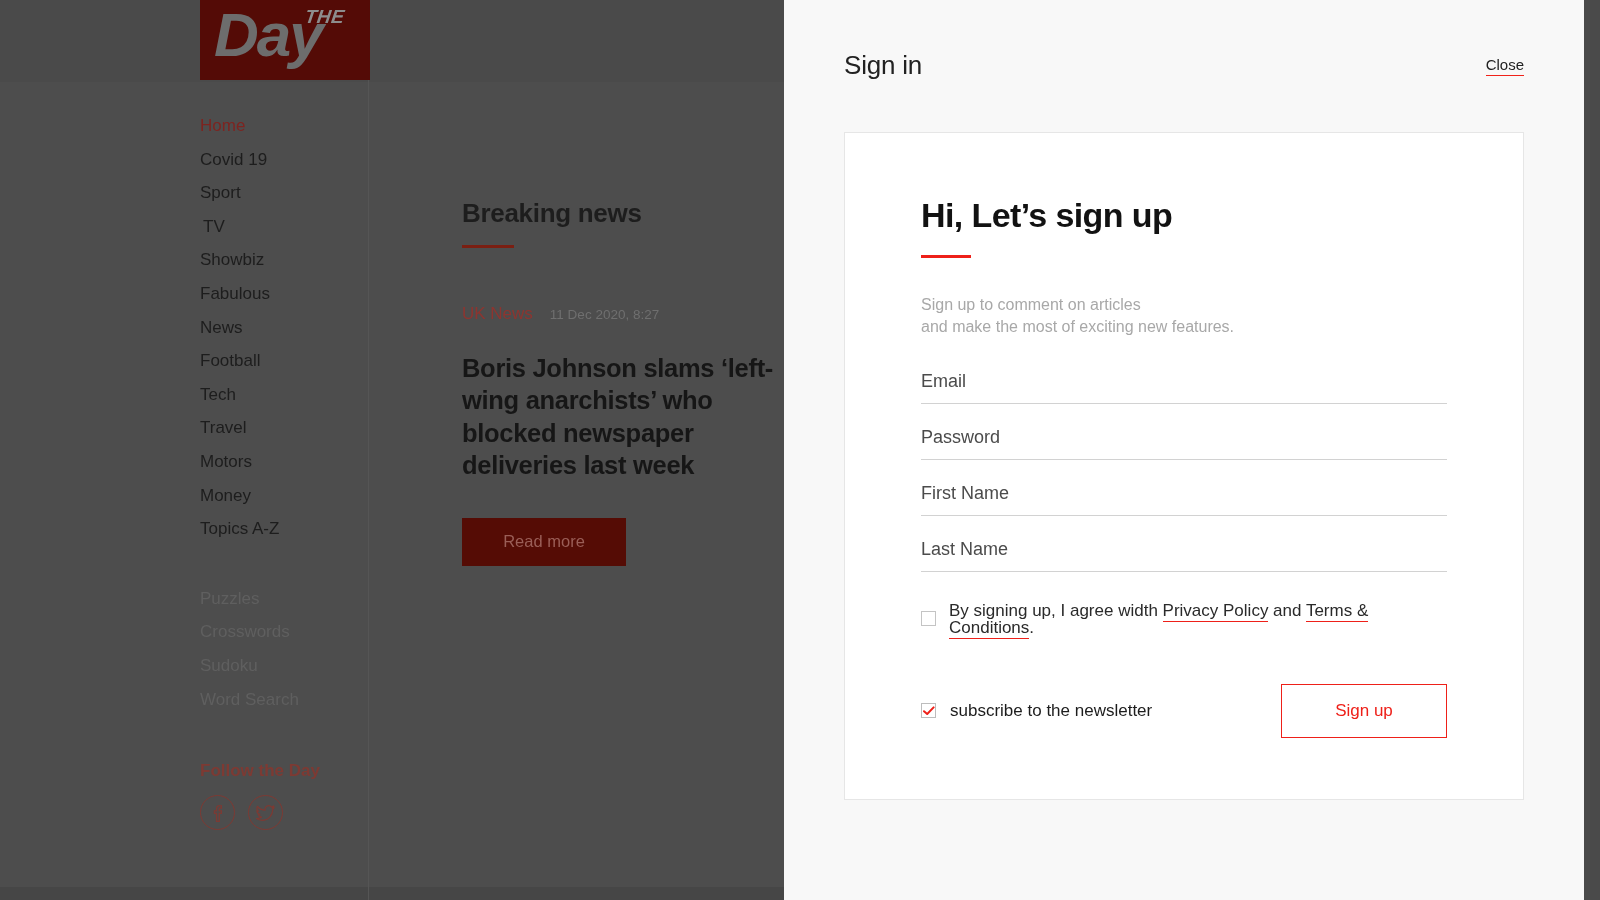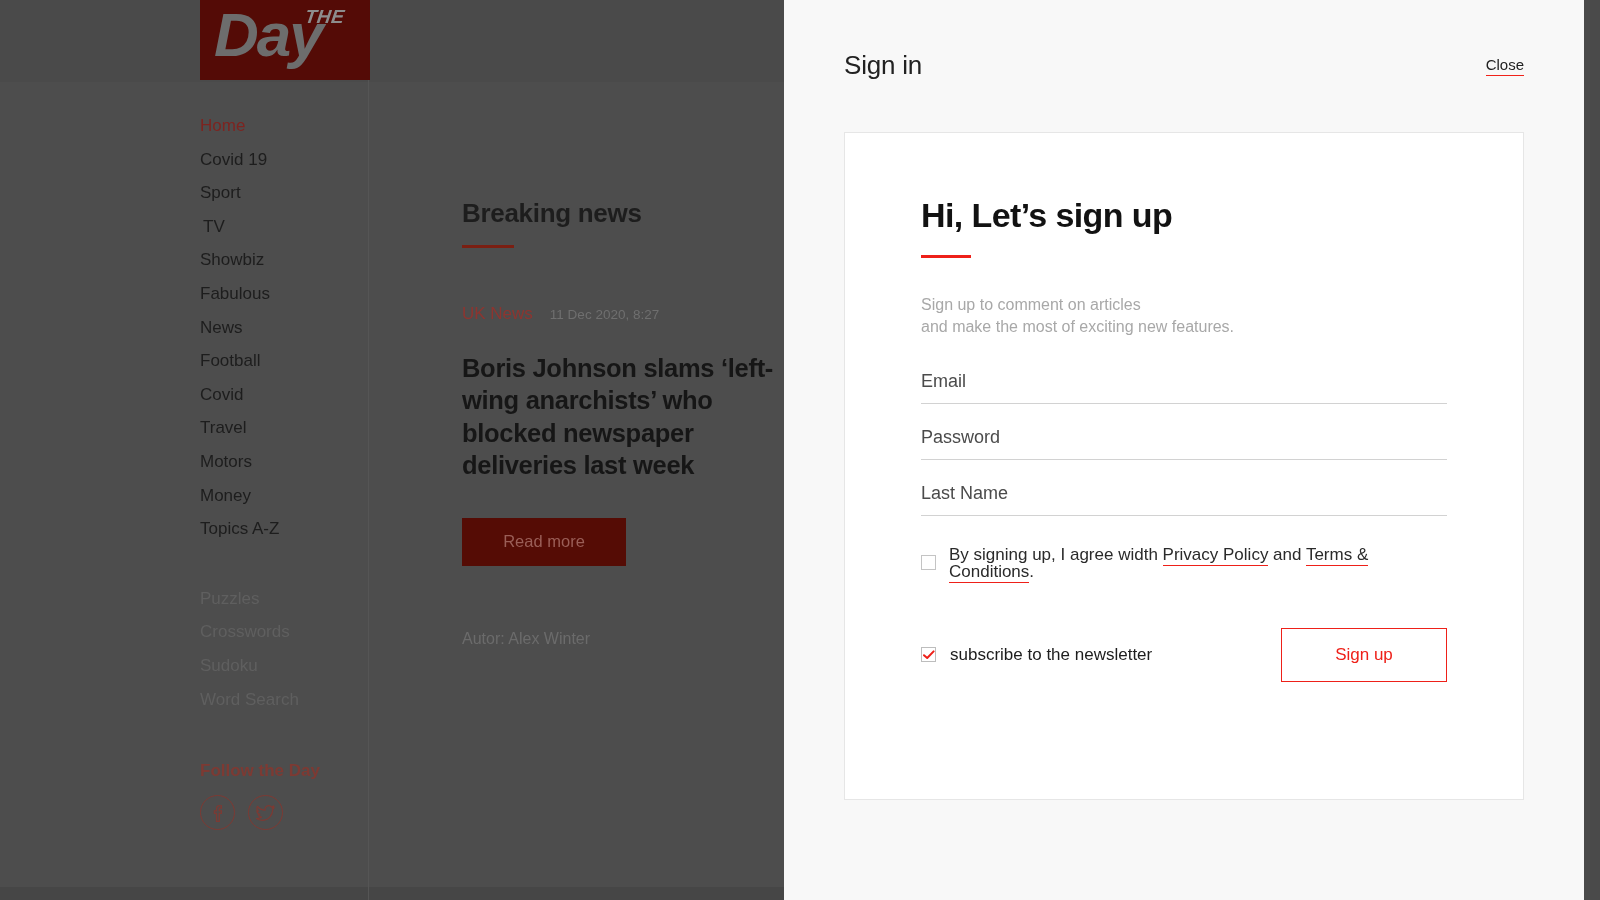--- a/index.html
+++ b/index.html
@@ -274,21 +274,21 @@
 
       <nav class="nav">
         <a class="nav-item active">Home</a>
         <a class="nav-item">Covid 19</a>
         <a class="nav-item">Sport</a>
         <a class="nav-item tv-item">TV</a>
         <a class="nav-item">Showbiz</a>
         <a class="nav-item">Fabulous</a>
         <a class="nav-item">News</a>
         <a class="nav-item">Football</a>
-        <a class="nav-item">Covid</a>
+        <a class="nav-item">Tech</a>
         <a class="nav-item">Travel</a>
         <a class="nav-item">Motors</a>
         <a class="nav-item">Money</a>
         <a class="nav-item">Topics A-Z</a>
       </nav>
 
       <nav class="nav-secondary">
         <a class="nav-item muted">Puzzles</a>
         <a class="nav-item muted">Crosswords</a>
         <a class="nav-item muted">Sudoku</a>
@@ -313,21 +313,20 @@
 
     <div class="article">
       <h2 class="breaking-title">Breaking news</h2>
       <div class="breaking-rule"></div>
       <div class="meta-row">
         <span class="meta-cat">UK News</span>
         <span class="meta-date">11 Dec 2020, 8:27</span>
       </div>
       <h1 class="headline">Boris Johnson slams ‘left-wing anarchists’ who blocked newspaper deliveries last week</h1>
       <button class="read-more">Read more</button>
-      <div class="author">Autor: Alex Winter</div>
     </div>
   </div>
 
   <div class="panel">
 
     <div class="panel-header">
       <div class="panel-title">Sign in</div>
       <a class="close-link">Close</a>
     </div>
 
@@ -341,20 +340,23 @@
           <div>Sign up to comment on articles</div>
           <div>and make the most of exciting new features.</div>
         </div>
 
         <div class="form">
           <div class="field">
             <input type="text" placeholder="Email" style="">
           </div>
           <div class="field">
             <input type="text" placeholder="Password" style="">
+          </div>
+          <div class="field">
+            <input type="text" placeholder="First Name" style="">
           </div>
           <div class="field">
             <input type="text" placeholder="Last Name" style="">
           </div>
         </div>
 
         <div class="terms-row">
           <div class="cb-empty"></div>
           <div class="terms-text">
             <span>By signing up, I agree width </span><a>Privacy Policy</a><span> and </span><a>Terms &amp; Conditions</a><span>.</span>

